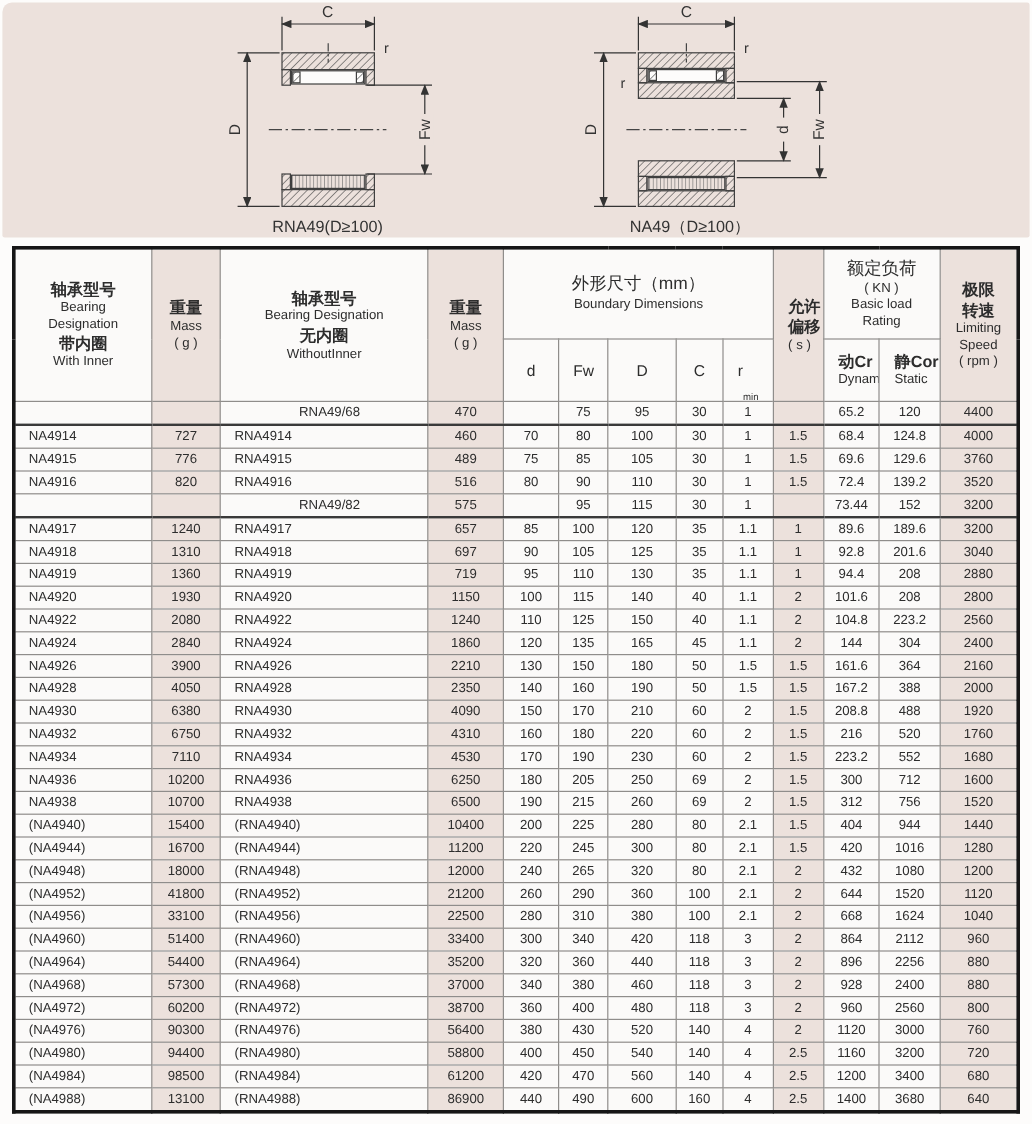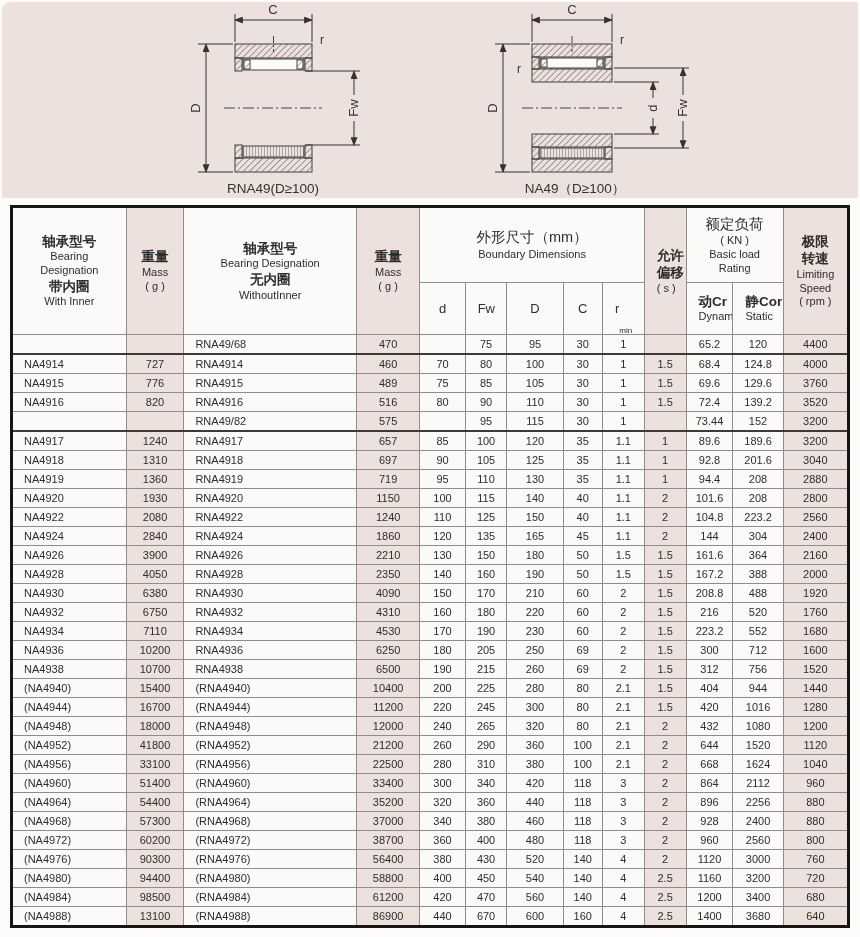--- a/index.html
+++ b/index.html
@@ -37,21 +37,21 @@
   .spec thead th { font-weight:normal; padding:1px 12px; }
   .spec thead tr.grp th { height:76px; }
   .spec thead tr.sub th { height:52px; font-size:13px; }
   .spec td { height:18px; font-size:11px; line-height:18px; padding:0 2px; }
   td.al { text-align:left; padding-left:11px; }
   .pink { background:#ece1dc; }
   .zh  { font-size:13.5px; line-height:1.3;font-weight:bold; }
   .zhb { font-size:14.5px; line-height:1.35; }
   .en  { font-size:11px; line-height:1.25; }
   .sub-s { font-size:8px; position:relative; top:20px; }
-  tr.group-end td { border-bottom:2px solid #3a3a3a; }
+  tr.group-end td { border-bottom:2px solid #3a3a3a;text-align:center; }
 </style>
 </head>
 <body>
 
 <div class="page">
 
   <div class="diagram-panel">
 
     <svg style="left:130px;" width="300" height="196" viewBox="0 0 300 196">
       <defs>
@@ -711,21 +711,21 @@
           <td>1200</td>
           <td>3400</td>
           <td class="pink">680</td>
         </tr>
         <tr>
           <td class="al">(NA4988)</td>
           <td class="pink">13100</td>
           <td class="al">(RNA4988)</td>
           <td class="pink">86900</td>
           <td>440</td>
-          <td>670</td>
+          <td>490</td>
           <td>600</td>
           <td>160</td>
           <td>4</td>
           <td class="pink">2.5</td>
           <td>1400</td>
           <td>3680</td>
           <td class="pink">640</td>
         </tr>
       </tbody>
   </table>

